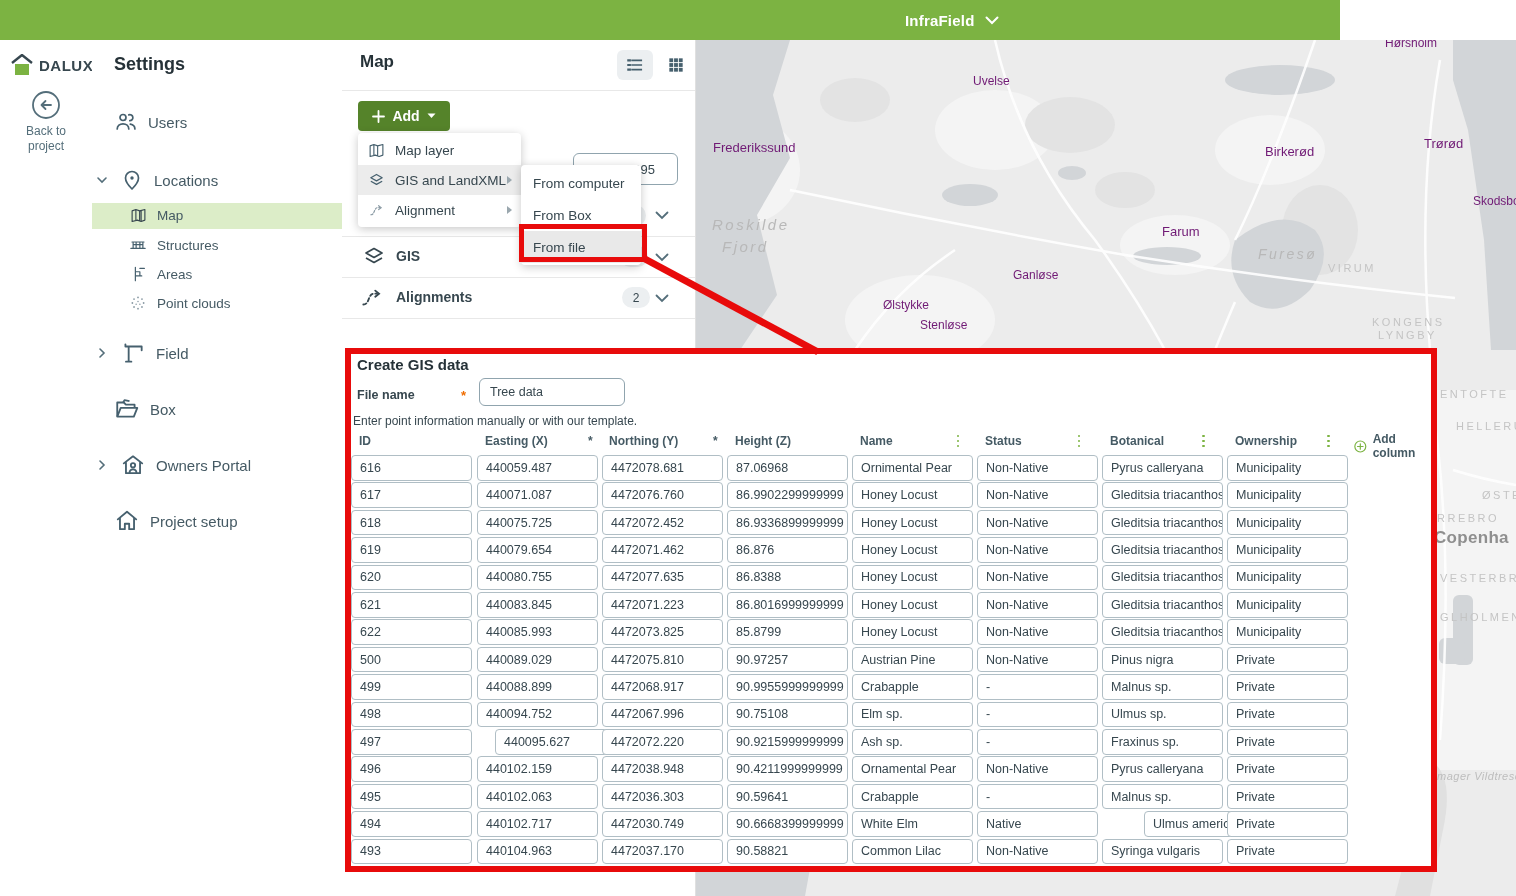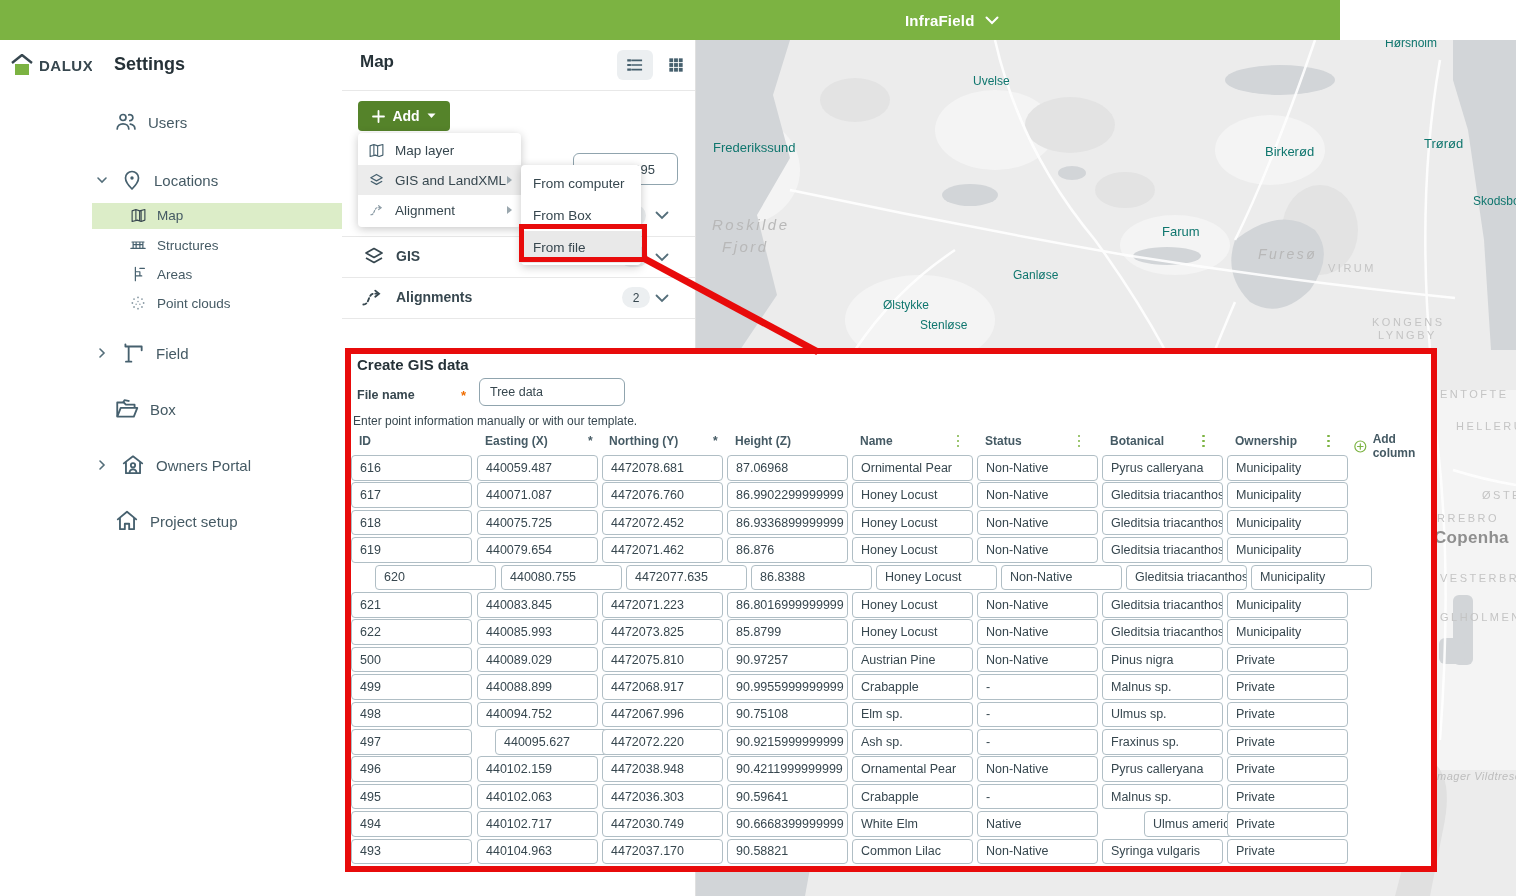--- a/index.html
+++ b/index.html
@@ -33,21 +33,21 @@
           display:flex;align-items:center;justify-content:center;gap:7px;color:#fff;font-size:14px;font-weight:bold;cursor:pointer;}
   .epsg{position:absolute;left:231px;top:113px;width:105px;height:32px;border:1px solid #90a4ae;border-radius:6px;
         display:flex;align-items:center;justify-content:flex-end;padding-right:22px;box-sizing:border-box;
         font-size:13px;color:#37474f;background:#fff;}
   .secrow{position:absolute;left:0;width:353px;height:41px;cursor:pointer;}
   .seclabel{position:absolute;left:54px;top:12px;font-size:14px;font-weight:bold;color:#37474f;}
   .pill{position:absolute;min-width:14px;height:21px;padding:0 7px;border-radius:11px;background:#eceff1;
         color:#37474f;font-size:12px;display:flex;align-items:center;justify-content:center;}
   
   .maparea{left:695px;top:40px;width:821px;height:856px;background:#ececec;overflow:hidden;z-index:1;cursor:grab;}
-  .mlabel{position:absolute;color:#0f766e;font-size:12px;white-space:nowrap;}
+  .mlabel{position:absolute;color:#701a75;font-size:12px;white-space:nowrap;}
   .mlabel.big{font-size:13px;}
   .mlabel.caps{font-size:11px;letter-spacing:2.5px;color:#c4c4c4;}
   .mlabel.ital{font-style:italic;letter-spacing:2.5px;color:#b8b8b8;font-size:15px;}
   .mlabel.city{font-size:17px;color:#8f8f8f;font-weight:bold;letter-spacing:.3px;}
   .mlabel.resv{font-style:italic;font-size:11px;color:#bdbdbd;letter-spacing:.5px;}
   
   .menu{left:358px;top:133px;width:163px;background:#fff;border-radius:4px;z-index:40;
         box-shadow:0 2px 10px rgba(0,0,0,.22);padding:2px 0;}
   .mitem{height:30px;display:flex;align-items:center;gap:10px;padding:0 10px;font-size:13.5px;color:#37474f;cursor:pointer;position:relative;}
   .mitem.hov{background:#ececec;text-align:center;}
@@ -163,20 +163,30 @@
 </div>
 
 <div class="abs rail">
   <div class="logo">
     <svg class="ic" width="24" height="22" viewBox="0 0 24 22">
       <path d="M2 9 L12 1 L22 9" stroke="#37474f" stroke-width="2.4" fill="none" stroke-linejoin="round"></path>
       <rect x="5" y="10" width="14" height="11" fill="#7cb342"></rect>
     </svg>
     <span class="logo-text">DALUX</span>
   </div>
+  <div class="backbtn">
+    <svg class="ic" width="30" height="30" viewBox="0 0 30 30" style="margin:0 auto">
+      <circle cx="15" cy="15" r="13" stroke="#546e7a" stroke-width="1.8" fill="none"></circle>
+      <path d="M20 15 H11 M14.5 11 L10.5 15 L14.5 19" stroke="#546e7a" stroke-width="1.8" fill="none" stroke-linecap="round" stroke-linejoin="round"></path>
+    </svg>
+    <div class="backtxt">
+      <span>Back to</span><br>
+      <span>project</span>
+    </div>
+  </div>
 </div>
 
 <div class="abs sidebar">
   <div class="sb-title">Settings</div>
 
   <div class="sb-item" style="left:22px;top:70px">
     <svg class="ic" width="24" height="24" viewBox="0 0 24 24">
       <g stroke="#46606e" stroke-width="1.7" fill="none" stroke-linecap="round">
         <circle cx="9" cy="7.5" r="3"></circle>
           <path d="M3.2 19c0-3.2 2.6-5.2 5.8-5.2 3.2 0 5.8 2 5.8 5.2"></path>
@@ -477,21 +487,21 @@
     <div class="cell" style="left:0px">619</div>
     <div class="cell" style="left:126px">440079.654</div>
     <div class="cell" style="left:251px">4472071.462</div>
     <div class="cell" style="left:376px">86.876</div>
     <div class="cell" style="left:501px">Honey Locust</div>
     <div class="cell" style="left:626px">Non-Native</div>
     <div class="cell" style="left:751px">Gleditsia triacanthos</div>
     <div class="cell" style="left:876px">Municipality</div>
   </div>
 
-  <div class="trow" style="top: 210.6px; margin-left: 24px;">
+  <div class="trow" style="top: 210.6px;">
     <div class="cell" style="left:0px">620</div>
     <div class="cell" style="left:126px">440080.755</div>
     <div class="cell" style="left:251px">4472077.635</div>
     <div class="cell" style="left:376px">86.8388</div>
     <div class="cell" style="left:501px">Honey Locust</div>
     <div class="cell" style="left:626px">Non-Native</div>
     <div class="cell" style="left:751px">Gleditsia triacanthos</div>
     <div class="cell" style="left:876px">Municipality</div>
   </div>
 

